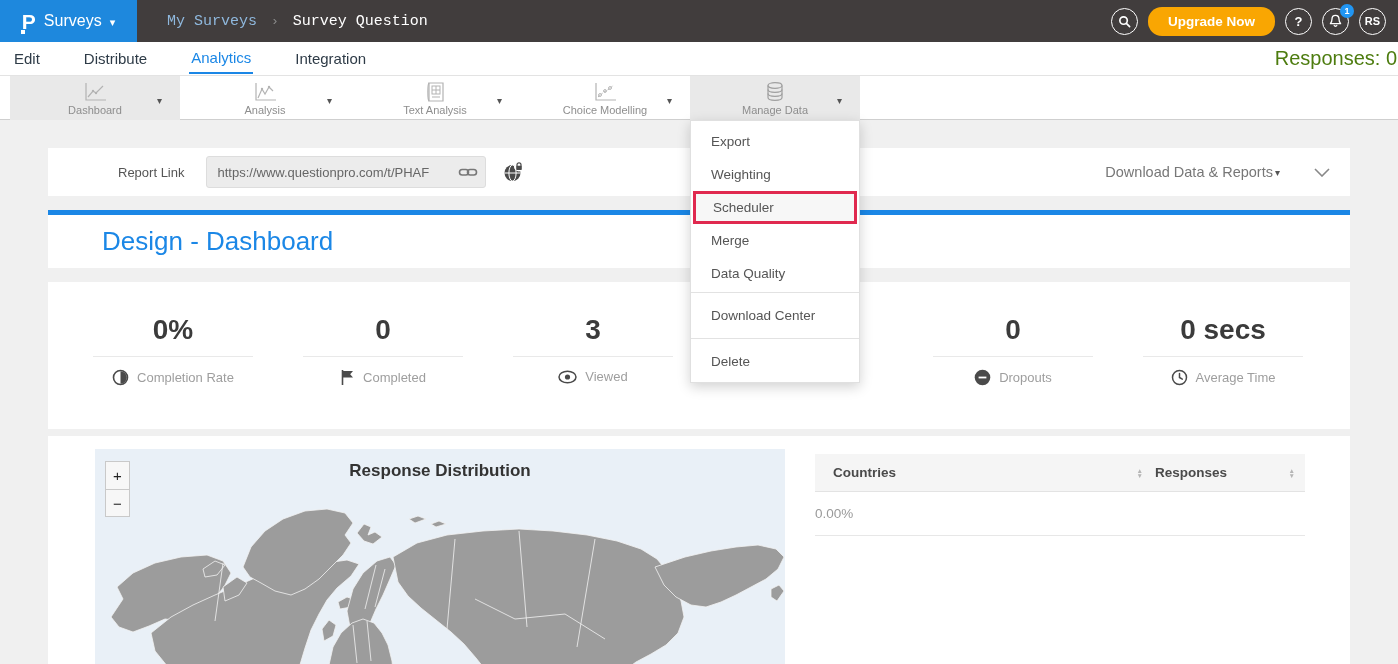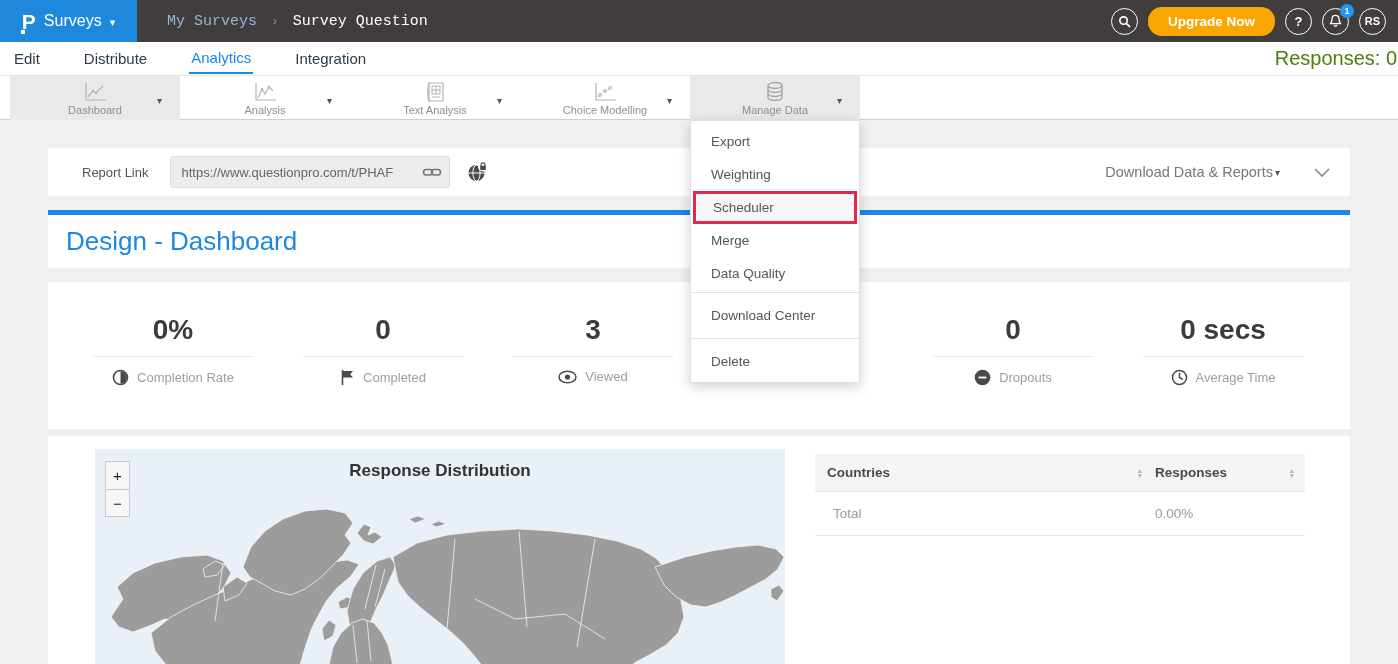--- a/index.html
+++ b/index.html
@@ -47,21 +47,21 @@
 
   
   .dropdown { position:absolute; left:690px; top:120px; width:170px; background:#fff;
     border:1px solid #e0e0e0; box-shadow:0 4px 12px rgba(0,0,0,.18); z-index:60; }
   .dd-item { font-size:13.5px; color:#555; padding:9px 0 9px 20px; cursor:pointer; }
   .dd-item.highlight { border:3px solid #e0294f; background:#f7f7f7; margin:0 2px; padding:6px 12px 6px 17px; }
   .dd-divider { border-top:1px solid #e2e2e2; margin:2px 0; }
   .dd-item.tall { padding-top:13px; padding-bottom:13px; }
 
   
-  .card { background:#fff; margin:0 48px; }
+  .card { background:#fff; margin:0 48px;padding-left:36px; }
   .report-bar { margin-top:28px; height:48px; display:flex; align-items:center; position:relative; }
   .report-label { font-size:13px; color:#555; margin-left:34px; }
   .report-input-wrap { position:relative; margin-left:22px; }
   .report-input { width:280px; height:32px; background:#ececec; border:1px solid #ddd; border-radius:3px;
     font-size:13px; color:#666; padding:0 34px 0 10px; font-family:"Liberation Sans",sans-serif; }
   .link-icon { position:absolute; right:8px; top:7px; }
   .globe-btn { margin-left:16px; cursor:pointer; }
   .report-right { position:absolute; right:20px; display:flex; align-items:center; gap:34px; }
   .download-dd { font-size:14.5px; color:#777; display:flex; align-items:center; gap:2px; cursor:pointer; }
   .download-caret { font-size:10px; color:#555; }
@@ -87,21 +87,21 @@
   .map-zoom { position:absolute; left:10px; top:12px; z-index:6; display:flex; flex-direction:column; }
   .zoom-btn { width:25px; height:28px; background:#f7f7f7; border:1px solid #c9c9c9; font-size:15px;
     color:#222; cursor:pointer; display:flex; align-items:center; justify-content:center; }
   .zoom-btn:first-child { border-bottom:none; }
   .world-map { position:absolute; left:0; top:0; width:690px; height:400px; }
 
   .data-table { position:absolute; left:767px; top:18px; width:490px; }
   .table-header { background:#f5f5f5; display:flex; align-items:center; height:38px;
     border-bottom:1px solid #e3e3e3; }
   .th { font-size:13.5px; font-weight:700; color:#4a4a4a; display:flex; align-items:center; }
-  .th-countries { margin-left:12px; flex:1; justify-content:space-between; padding-right:12px;align-items:center; }
+  .th-countries { margin-left:18px; flex:1; justify-content:space-between; padding-right:12px;align-items:center; }
   .th-responses { width:150px; justify-content:space-between; padding-right:10px; }
   .sort-icon { display:flex; flex-direction:column; line-height:5px; font-size:6.5px; color:#b5b5b5;
     cursor:pointer; }
   .table-row { display:flex; align-items:center; height:44px; border-bottom:1px solid #e7e7e7; }
   .td { font-size:13.5px; color:#9a9a9a; }
   .td-country { margin-left:18px; flex:1; }
   .td-response { width:150px; }
 
   svg { display:block; }
 </style>
@@ -392,17 +392,16 @@
       </span>
       <span class="th th-responses">
         <span>Responses</span>
         <span class="sort-icon">
           <span>▲</span>
             <span>▼</span>
         </span>
       </span>
     </div>
     <div class="table-row">
-      <span class="td td-country">Total</span>
       <span class="td td-response">0.00%</span>
     </div>
   </div>
 </div>
 
 </body></html>

